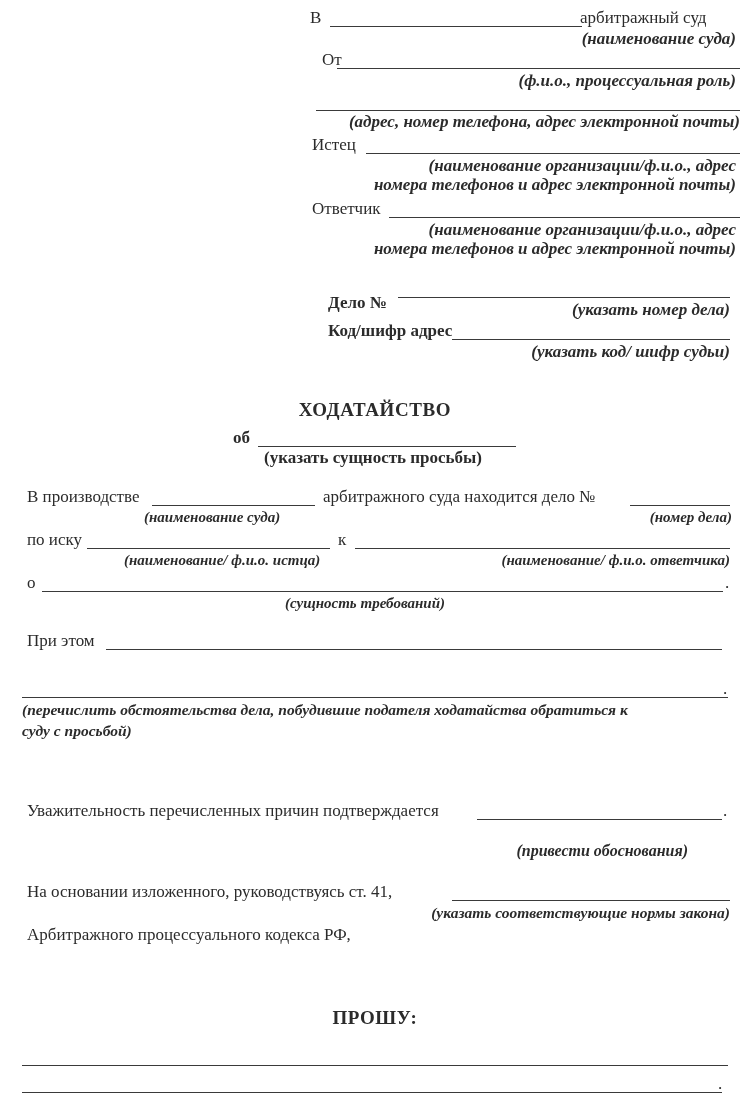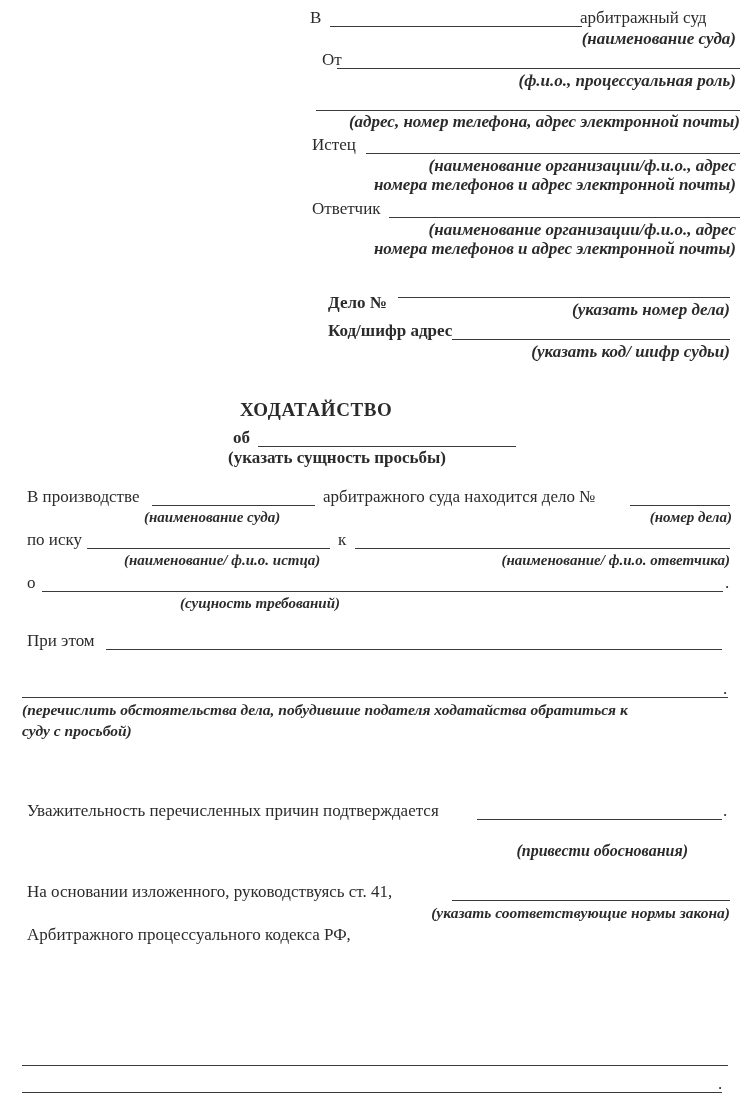--- a/index.html
+++ b/index.html
@@ -37,21 +37,21 @@
 
   
   .rule {
     position: absolute;
     height: 0;
     border-top: 1.6px solid #3a3a3a;
   }
 
   
   .ra { text-align: right; }
-  .ctr { text-align: left; }
+  .ctr { text-align: center; }
 </style>
 </head>
 <body>
 
 <div class="page">
 
   <span class="t" style="left:310px; top:8px;">В</span>
   <div class="rule" style="left:330px; top:26px; width:252px;"></div>
   <span class="t" style="left:580px; top:8px;">арбитражный суд</span>
 
@@ -122,18 +122,19 @@
   <div class="rule" style="left:477px; top:819px; width:245px;"></div>
   <span class="t" style="left:723px; top:801px;">.</span>
   <span class="t it ra" style="left:430px; top:841px; width:258px; font-size:16px;">(привести обоснования)</span>
 
   <span class="t" style="left:27px; top:882px;">На основании изложенного, руководствуясь ст. 41,</span>
   <div class="rule" style="left:452px; top:900px; width:278px;"></div>
   <span class="t it ra" style="left:370px; top:903px; width:360px; font-size:15.5px;">(указать соответствующие нормы закона)</span>
 
   <span class="t" style="left:27px; top:925px;text-align:right;">Арбитражного процессуального кодекса РФ,</span>
 
+  <span class="t ttl ctr" style="left:240px; top:1008px; width:270px; font-size:19px;">ПРОШУ:</span>
 
   <div class="rule" style="left:22px; top:1065px; width:706px;"></div>
   <div class="rule" style="left:22px; top:1092px; width:700px;"></div>
   <span class="t" style="left:718px; top:1074px;">.</span>
 
 </div>
 
 </body></html>

